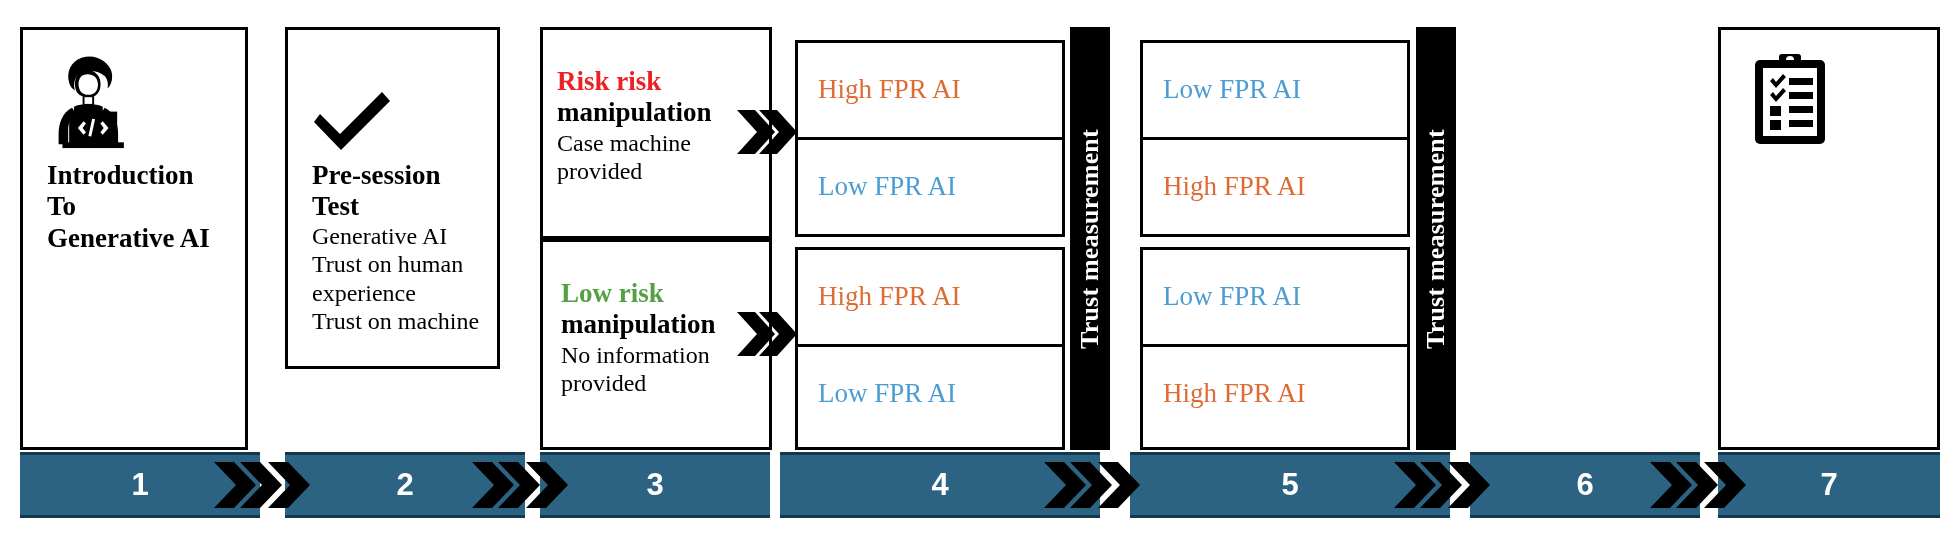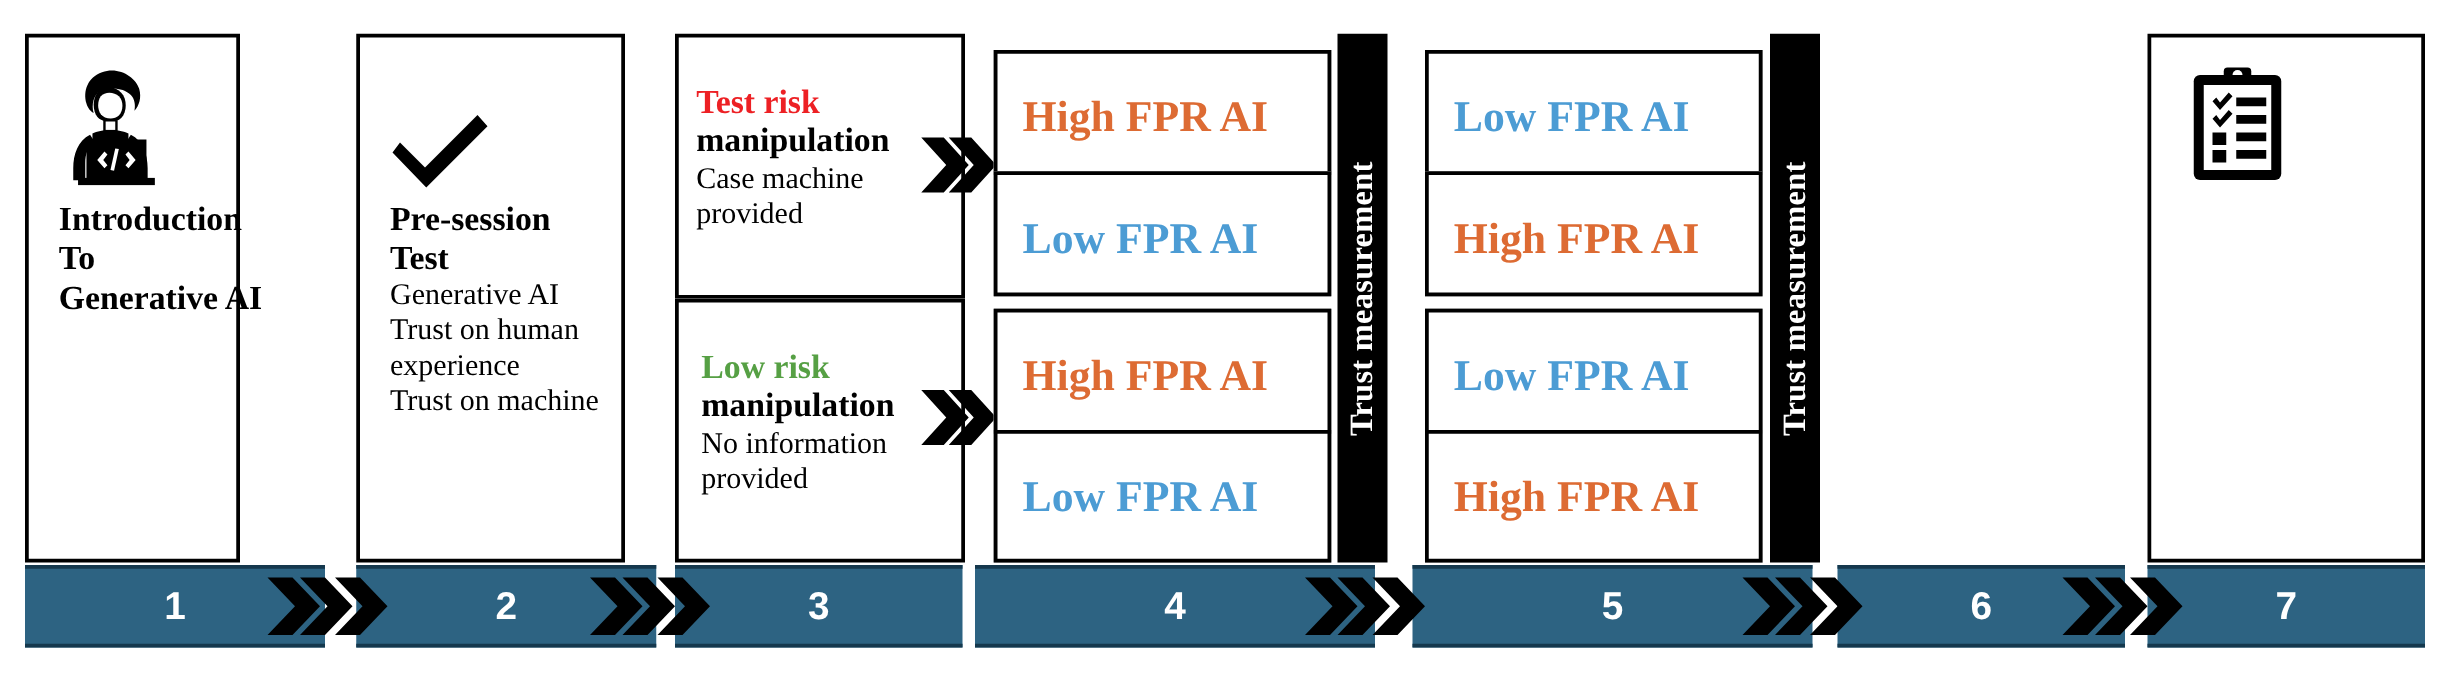--- a/index.html
+++ b/index.html
@@ -46,22 +46,22 @@
     line-height: 1.18;
     color: #000000;
   }
 
   .red   { color: #ED2024; }
   .green { color: #56A044; }
   .orange{ color: #DD6B33; }
   .blue  { color: #4C9CD4; }
 
   .fprlabel {
-    font-weight: bold;
-    font-size: 35px;
+    font-weight: normal;
+    font-size: 27px;
     line-height: 1.1;
     white-space: nowrap;
   }
 
   
   .icon {
     position: absolute;
   }
 
   
@@ -102,21 +102,21 @@
   .chev {
     position: absolute;
     pointer-events: none;
   }
 </style>
 </head>
 <body>
 
 <div id="stage">
 
-  <div class="panel" style="left:20px; top:27px; width:172px; height:423px;">
+  <div class="panel" style="left:20px; top:27px; width:228px; height:423px;">
     <div class="icon" style="left:26px; top:22px; width:96px; height:100px;">
       <svg viewBox="0 0 100 104" width="96" height="100">
 
         <path d="M34 6 C22 10 18 22 21 32 C22 36 25 39 27 40 C25 33 27 25 32 22 C40 18 52 19 58 25 C61 28 62 33 61 38 C65 34 67 27 65 20 C62 10 48 1 34 6 Z" fill="#000"></path>
 
         <path d="M30 23 C26 28 26 38 30 43 C34 48 45 49 50 44 C55 39 55 28 50 23 C44 17 35 17 30 23 Z" fill="#000"></path>
         <path d="M33 26 C30 30 30 37 33 41 C36 45 44 46 48 42 C52 38 52 30 48 26 C44 22 36 22 33 26 Z" fill="#fff"></path>
 
         <rect x="35" y="46" width="12" height="9" fill="#000"></rect>
         <rect x="37" y="47" width="8" height="7" fill="#fff"></rect>
@@ -134,41 +134,41 @@
         <path d="M48 70 L44 88 L41 87.4 L45 69.4 Z" fill="#fff"></path>
       </svg>
     </div>
     <div class="hdr" style="position:absolute; left:24px; top:130px; width:170px;">
       <div>Introduction</div>
       <div>To</div>
       <div>Generative AI</div>
     </div>
   </div>
 
-  <div class="panel" style="left:285px; top:27px; width:215px; height:423px;">
+  <div class="panel" style="left:285px; top:27px; width:215px; height:342px;">
     <div class="icon" style="left:22px; top:60px; width:86px; height:62px;">
       <svg viewBox="0 0 86 62" width="86" height="62">
         <path d="M4 32 L10 24 L30 44 L72 2 L80 11 L31 60 Z" fill="#000"></path>
       </svg>
     </div>
     <div class="hdr" style="position:absolute; left:24px; top:130px; width:190px;">
       <div>Pre-session</div>
       <div>Test</div>
     </div>
     <div class="sub" style="position:absolute; left:24px; top:192px; width:195px;">
       <div>Generative AI</div>
       <div>Trust on human</div>
       <div>experience</div>
       <div>Trust on machine</div>
     </div>
   </div>
 
   <div class="panel" style="left:540px; top:27px; width:232px; height:212px;">
     <div style="position:absolute; left:14px; top:36px; width:210px;">
-      <div class="hdr red">Test risk</div>
+      <div class="hdr red">Risk risk</div>
       <div class="hdr">manipulation</div>
       <div class="sub">Case machine</div>
       <div class="sub">provided</div>
     </div>
   </div>
 
   <div class="panel" style="left:540px; top:239px; width:232px; height:211px;">
     <div style="position:absolute; left:18px; top:36px; width:210px;">
       <div class="hdr green">Low risk</div>
       <div class="hdr">manipulation</div>

